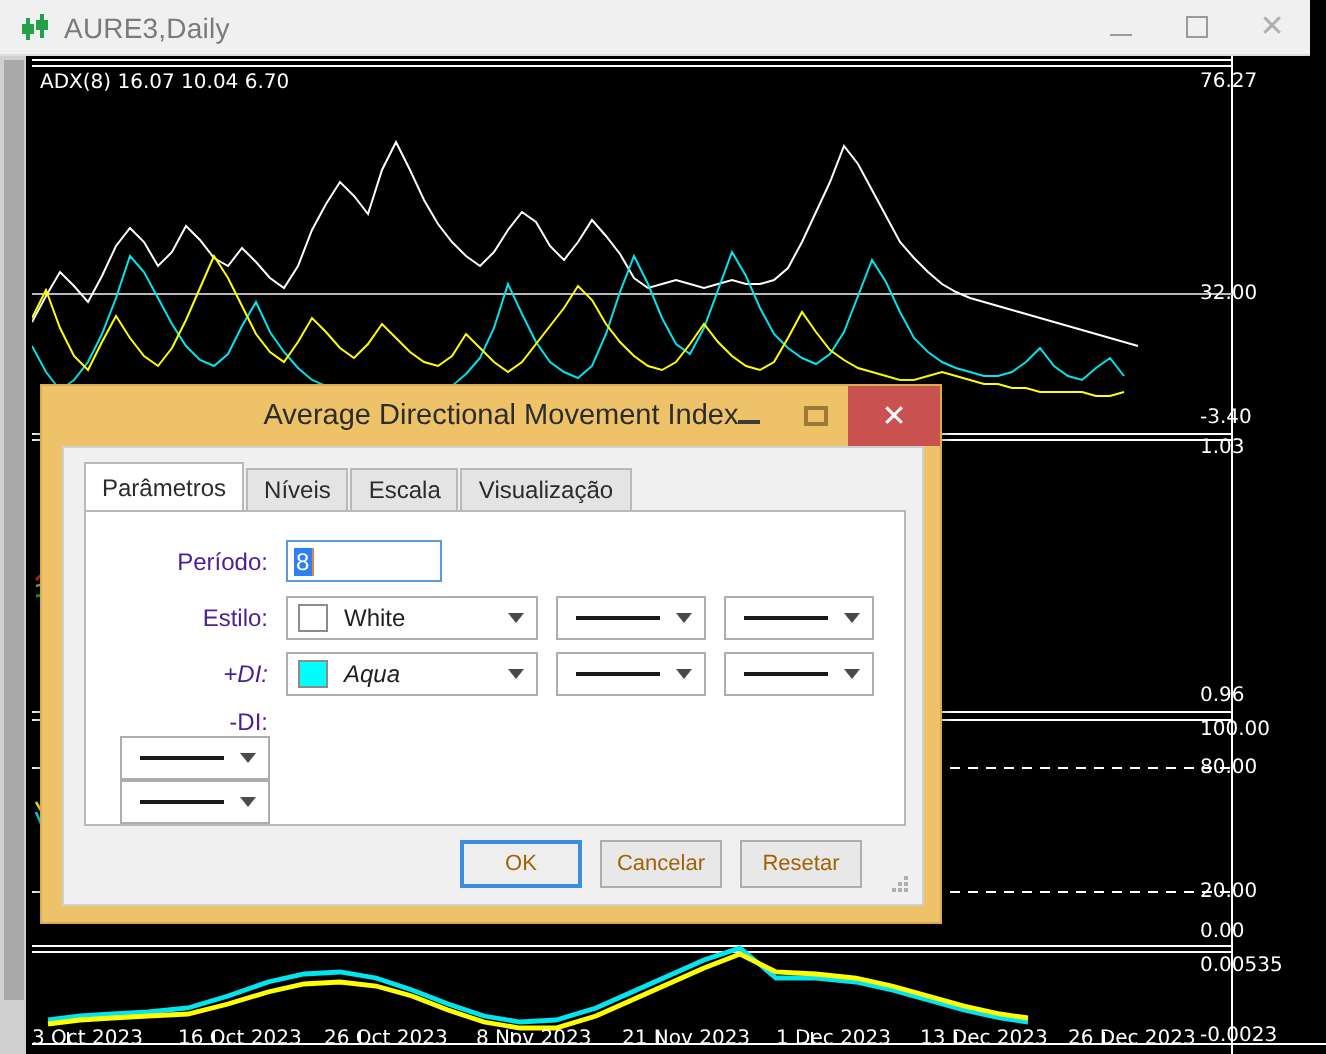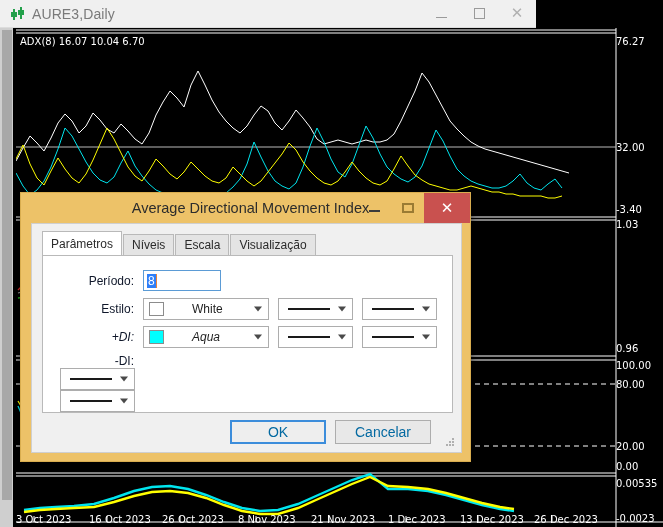--- a/index.html
+++ b/index.html
@@ -13,21 +13,21 @@
   #app {
     position: relative;
     width: 663px; height: 527px;
     background: #000;
     overflow: hidden;
   }
 
   
   .titlebar {
     position: absolute; left: 0; top: 0;
-    width: 536px; height: 28px;
+    width: 655px; height: 28px;
     background: #f0f0f0;
     border-bottom: 1px solid #dcdcdc;
     display: flex; align-items: center;
   }
   .titlebar-icon {
     margin-left: 11px; margin-right: 7px;
     width: 14px; height: 14px;
     position: relative;
   }
   .cs { position: absolute; background: #22a04a; }
@@ -76,21 +76,21 @@
   .chart-svg { position: absolute; left: 0; top: 0; }
 
   .chart-label {
     position: absolute; left: 4px; top: 8px;
     color: #ffffff; font-size: 10px;
     font-family: "DejaVu Sans", sans-serif;
     white-space: nowrap;
   }
 
   .yaxis {
-    position: absolute; right: 0; top: 0;
+    position: absolute; right: 16px; top: 0;
     width: 51px; height: 499px;
   }
   .ytick {
     position: absolute; left: 4px;
     color: #ffffff; font-size: 10px;
     font-family: "DejaVu Sans", sans-serif;
     white-space: nowrap;
     transform: translateY(-50%);
   }
   .xlabels { position: absolute; left: 0; bottom: 2px; width: 647px; height: 16px; }
@@ -177,21 +177,21 @@
   }
 
   .form-row {
     position: absolute;
     display: flex; align-items: center;
   }
   .row-label {
     width: 100px;
     text-align: right;
     font-size: 12px;
-    color: #0f172a;
+    color: #4c1d95;
     padding-right: 9px;
   }
 
   .text-input {
     width: 78px; height: 21px;
     border: 1px solid #5b9bd5;
     background: #ffffff;
     display: flex; align-items: center;
     padding-left: 3px;
   }
@@ -204,21 +204,21 @@
     width: 1px; height: 14px; background: #e8833a; margin-left: 0px;
   }
 
   .combo {
     height: 22px;
     border: 1px solid #adadad;
     background: #ffffff;
     display: flex; align-items: center;
     position: relative;
   }
-  .combo-color { width: 126px; gap: 20px; }
+  .combo-color { width: 126px; }
   .combo-line  { width: 75px; margin-left: 9px; }
   .swatch {
     width: 15px; height: 14px;
     border: 1px solid #8c8c8c;
     margin-left: 5px;
   }
   .combo-text {
     font-size: 12px; color: #1f1f1f;
     margin-left: 8px;
   }
@@ -235,22 +235,22 @@
     border-right: 4px solid transparent;
     border-top: 5px solid #4a4a4a;
   }
 
   .btn-row {
     position: absolute;
     left: 198px; top: 196px;
     display: flex;
   }
   .dlg-action {
-    height: 24px; width: 96px;
-    font-size: 14px; color: #0369a1;
+    height: 24px; width: 61px;
+    font-size: 11px; color: #a16207;
     background: #e8e8e8;
     border: 1px solid #adadad;
     display: flex; align-items: center; justify-content: center;
     margin-right: 9px;
   }
   .dlg-action.primary {
     border: 2px solid #3c8ddb;
     background: #eeeeee;
   }
   .grip {
@@ -458,20 +458,21 @@
             <span class="line-preview"></span>
             <span class="chev"></span>
           </div>
         </div>
 
       </div>
 
       <div class="btn-row">
         <div class="dlg-action primary">OK</div>
         <div class="dlg-action">Cancelar</div>
+        <div class="dlg-action">Resetar</div>
       </div>
 
       <div class="grip">
         <i style="left:6px; top:0px"></i>
         <i style="left:3px; top:3px"></i>
           <i style="left:6px; top:3px"></i>
         <i style="left:0px; top:6px"></i>
           <i style="left:3px; top:6px"></i>
           <i style="left:6px; top:6px"></i>
       </div>

